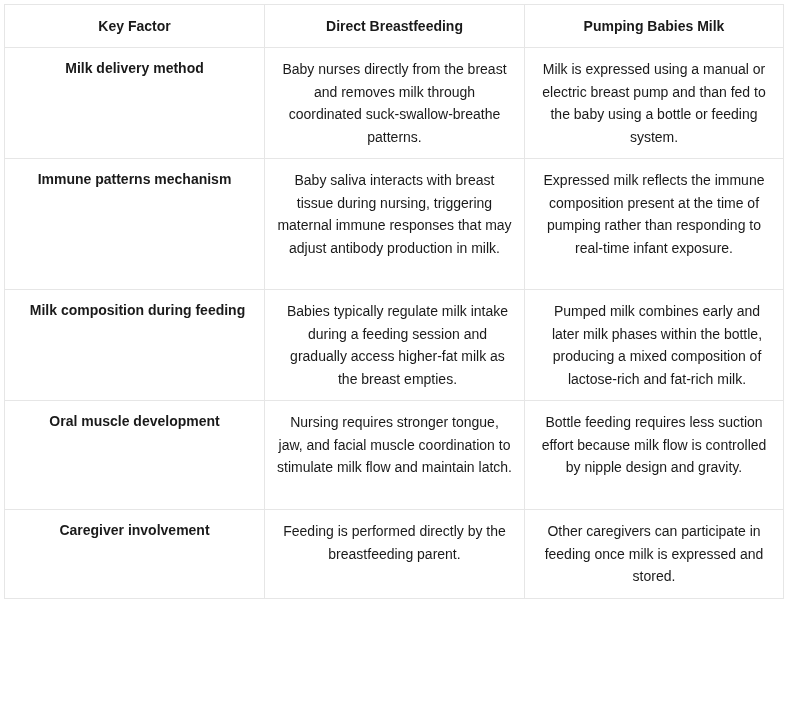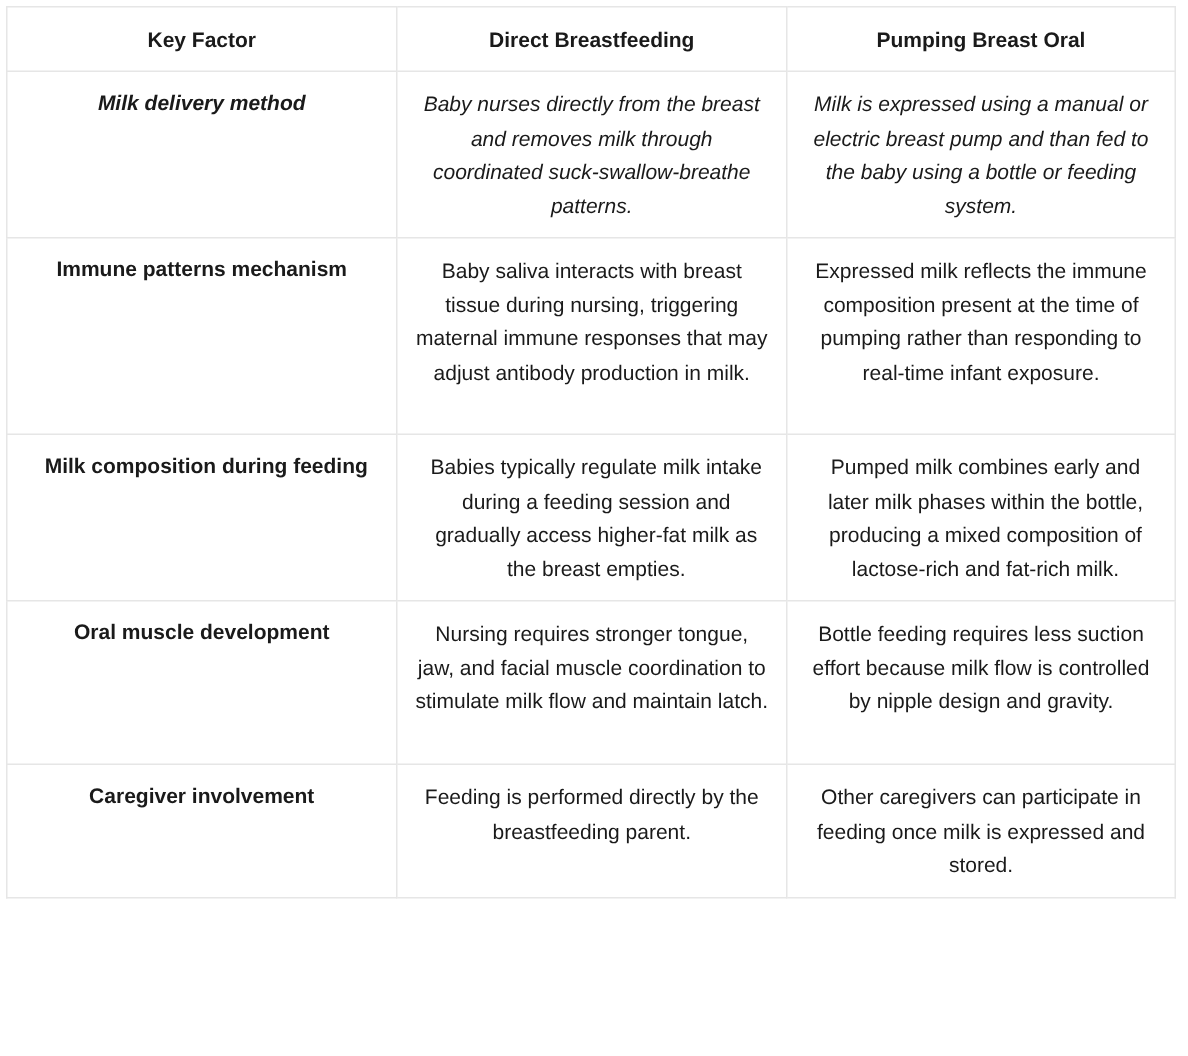--- a/index.html
+++ b/index.html
@@ -13,41 +13,41 @@
   table.cmp col.c3 { width: 259px; }
   th, td {
     border: 1px solid #e6e6e6;
     text-align: center; vertical-align: top;
     font-size: 14px; line-height: 22.5px;
     padding: 0 12px;
   }
   th { font-weight: bold; height: 42px; vertical-align: middle; padding: 0 12px; margin-top: 36px; }
   td { padding-top: 10px; padding-bottom: 10px; }
   td.factor { font-weight: bold; padding-top: 9px; }
-  tr.r1 td { height: 88px; font-style: italic; }
+  tr.r1 td { height: 88px; }
   tr.r2 td { height: 110px; }
   tr.r3 td { height: 88px; padding-left: 18px; }
   tr.r4 td { height: 88px; }
   tr.r5 td { height: 88px; }
   tr.r6 td { height: 64px; }
 </style>
 </head>
 <body>
 
 <table class="cmp">
   <colgroup>
       <col class="c1">
       <col class="c2">
       <col class="c3">
     </colgroup>
   <thead>
     <tr>
       <th>Key Factor</th>
       <th>Direct Breastfeeding</th>
-      <th>Pumping Breast Oral</th>
+      <th>Pumping Babies Milk</th>
     </tr>
   </thead>
   <tbody>
     <tr class="r1">
       <td class="factor">Milk delivery method</td>
       <td>Baby nurses directly from the breast and removes milk through coordinated suck-swallow-breathe patterns.</td>
       <td>Milk is expressed using a manual or electric breast pump and than fed to the baby using a bottle or feeding system.</td>
     </tr>
     <tr class="r2">
       <td class="factor">Immune patterns mechanism</td>

